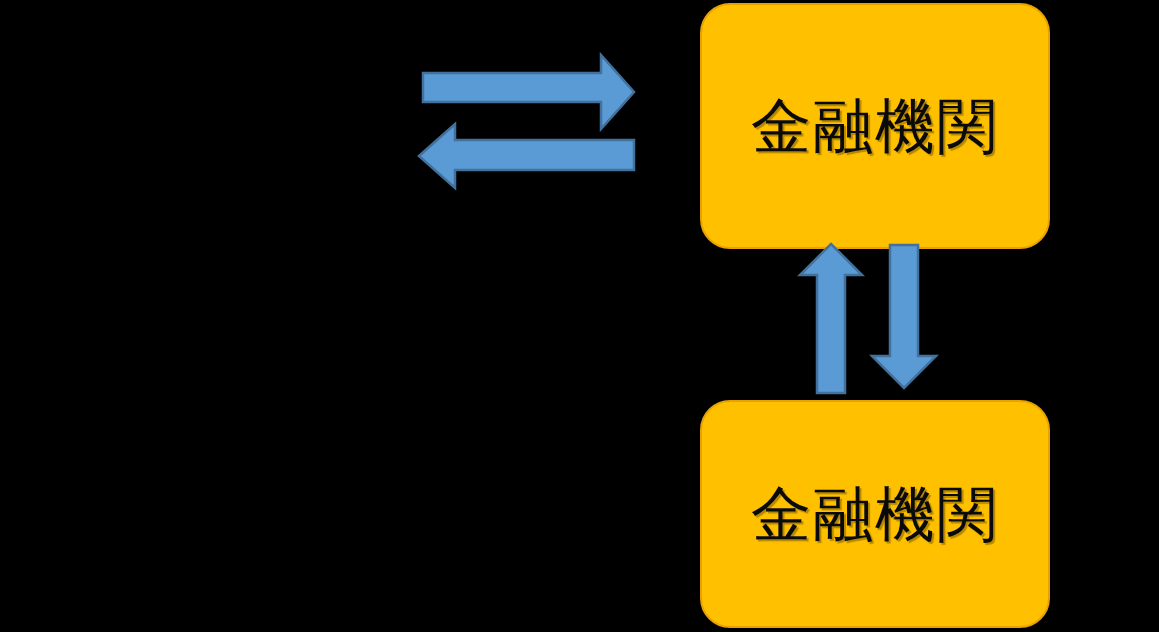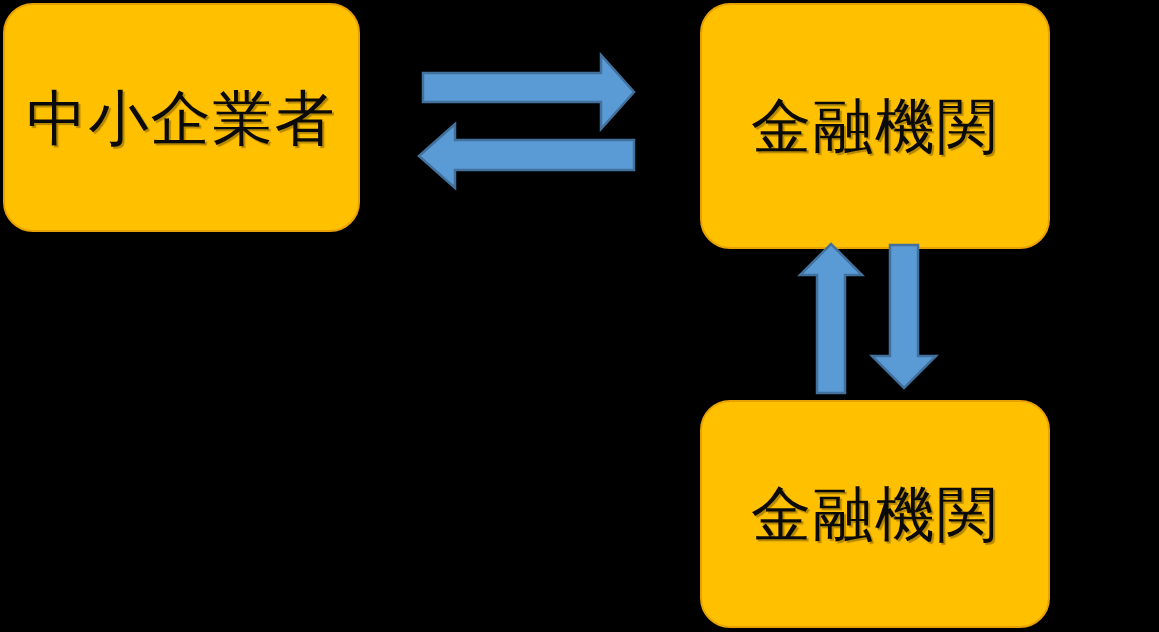--- a/index.html
+++ b/index.html
@@ -52,23 +52,20 @@
   }
   .arrow-shape {
     pointer-events: auto;
   }
 </style>
 </head>
 <body>
 
 <div id="canvas">
 
-  <div class="node-box" id="box-sme">
-    <span class="node-label">中小企業者</span>
-  </div>
 
   <div class="node-box" id="box-bank">
     <span class="node-label">金融機関</span>
   </div>
 
   <div class="node-box" id="box-guaranty">
     <span class="node-label">金融機関</span>
   </div>
 
   <svg class="arrow-layer" viewBox="0 0 1159 632" width="1159" height="632" xmlns="http://www.w3.org/2000/svg">

